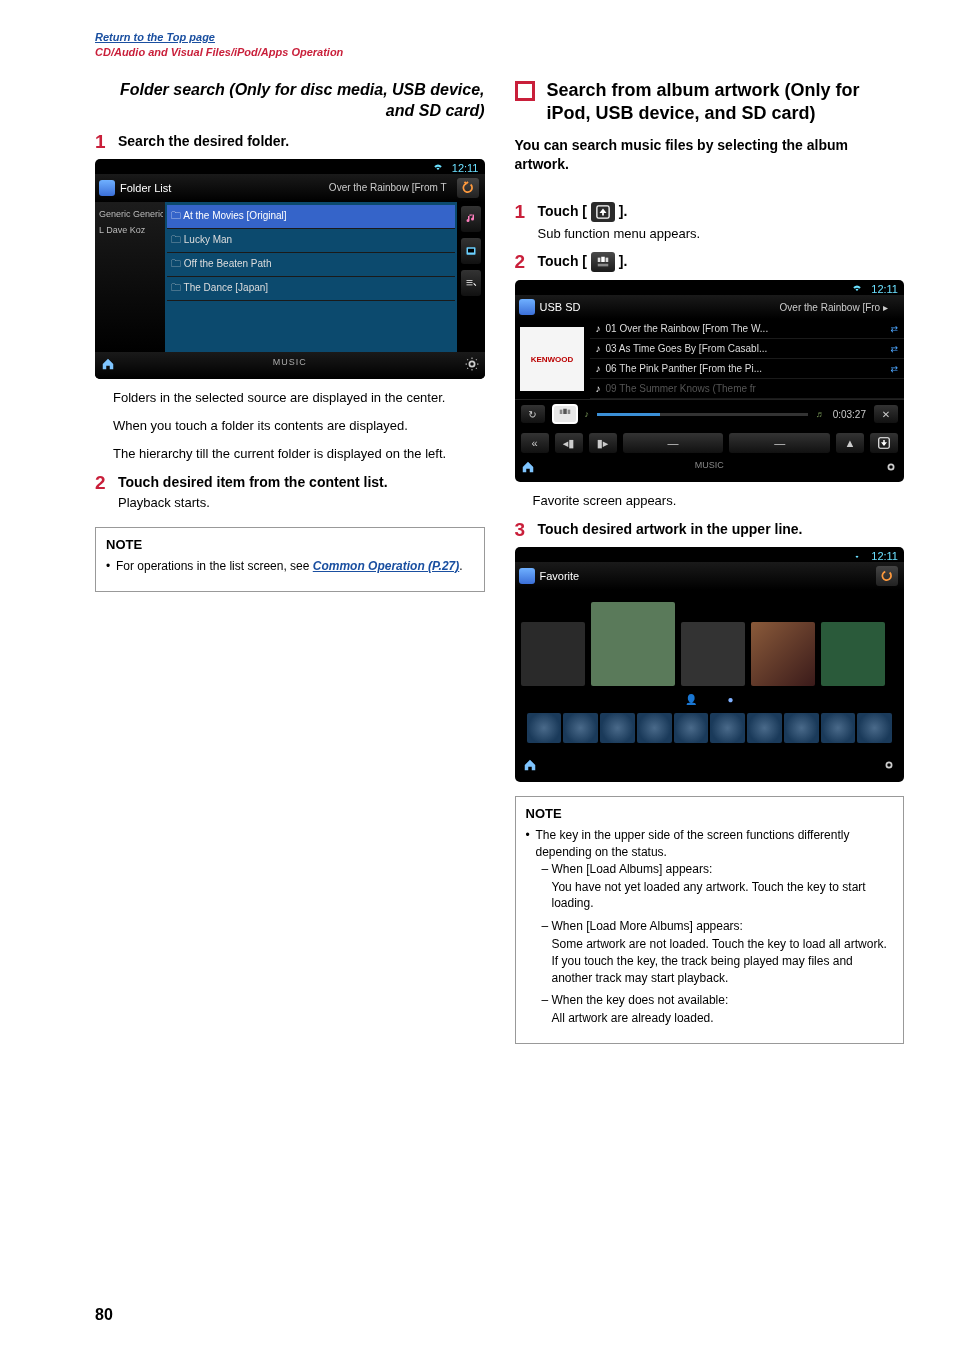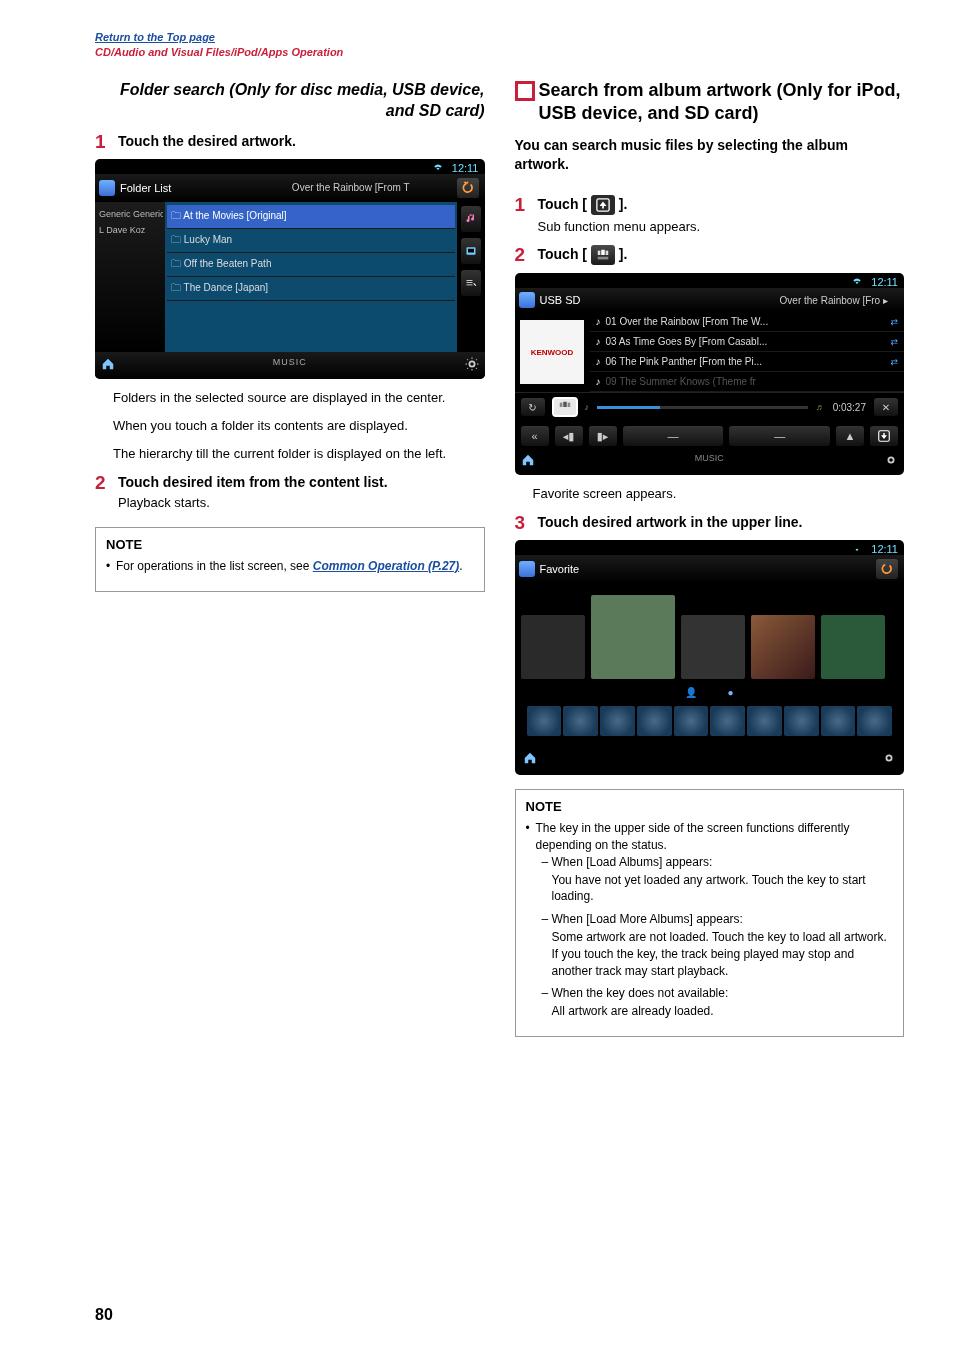--- a/index.html
+++ b/index.html
@@ -93,21 +93,20 @@
     }
     .shot-time {
       font-size: 11px;
       color: #6be0ff;
     }
     .shot-header {
       display: flex;
       align-items: center;
       padding: 4px 6px 4px 4px;
       background: linear-gradient(#1a1a1a,#000);
-      gap: 37px;
     }
     .shot-header .title {
       display: flex;
       align-items: center;
       gap: 5px;
       color: #fff;
       font-weight: 500;
     }
     .mini-icon {
       width: 16px; height: 16px;
@@ -218,39 +217,39 @@
     .link {
       color: #1a4fa0;
       font-weight:700;
       font-style: italic;
       text-decoration: underline;
     }
 
     .h2-row {
       display:flex;
       align-items: flex-start;
-      gap: 4px;
+      gap: 12px;
       margin-bottom: 10px;
     }
     .h2-row .sq {
       width: 20px; height: 20px;
       border: 3px solid #c91f3a;
       margin-top: 2px;
       flex-shrink:0;
     }
     .h2-row .h2 {
       font-size: 18px;
       font-weight: 700;
       line-height: 1.3;
     }
     .intro {
       font-size: 14px;
       font-weight: 700;
       line-height: 1.4;
-      margin-bottom: 20px;
+      margin-bottom: 27px;
     }
 
     .touch-icon-box {
       display:inline-flex;
       vertical-align: middle;
       width: 24px; height: 20px;
       background: #2a2a2a;
       border-radius: 3px;
       align-items:center; justify-content:center;
       position: relative;
@@ -405,21 +404,21 @@
   </div>
 
   <div class="columns">
 
     <div class="col">
       <div class="section-title">Folder search (Only for disc media, USB device, and SD card)</div>
 
       <div class="step">
         <div class="step-num">1</div>
         <div class="step-body">
-          <div class="step-head">Touch the desired artwork.</div>
+          <div class="step-head">Search the desired folder.</div>
         </div>
       </div>
 
       <div class="screenshot">
         <div class="shot-top">
           <span class="shot-wifi">
             <svg viewBox="0 0 16 12" width="12" height="10">
                 <path fill="currentColor" d="M8 10 L6 8 Q8 6 10 8 Z M3 5 Q8 0 13 5 L11 7 Q8 4 5 7 Z"></path>
               </svg>
           </span>
@@ -714,21 +713,21 @@
         <ul>
           <li>
             <span>The key in the upper side of the screen functions differently depending on the status.</span>
             <ul class="sub">
               <li>
                 <div class="subhead">When [Load Albums] appears:</div>
                 <div>You have not yet loaded any artwork. Touch the key to start loading.</div>
               </li>
               <li>
                 <div class="subhead">When [Load More Albums] appears:</div>
-                <div>Some artwork are not loaded. Touch the key to load all artwork. If you touch the key, the track being played may stop and another track may start playback.</div>
+                <div>Some artwork are not loaded. Touch the key to load all artwork. If you touch the key, the track being played may files and another track may start playback.</div>
               </li>
               <li>
                 <div class="subhead">When the key does not available:</div>
                 <div>All artwork are already loaded.</div>
               </li>
             </ul>
           </li>
         </ul>
       </div>
 

